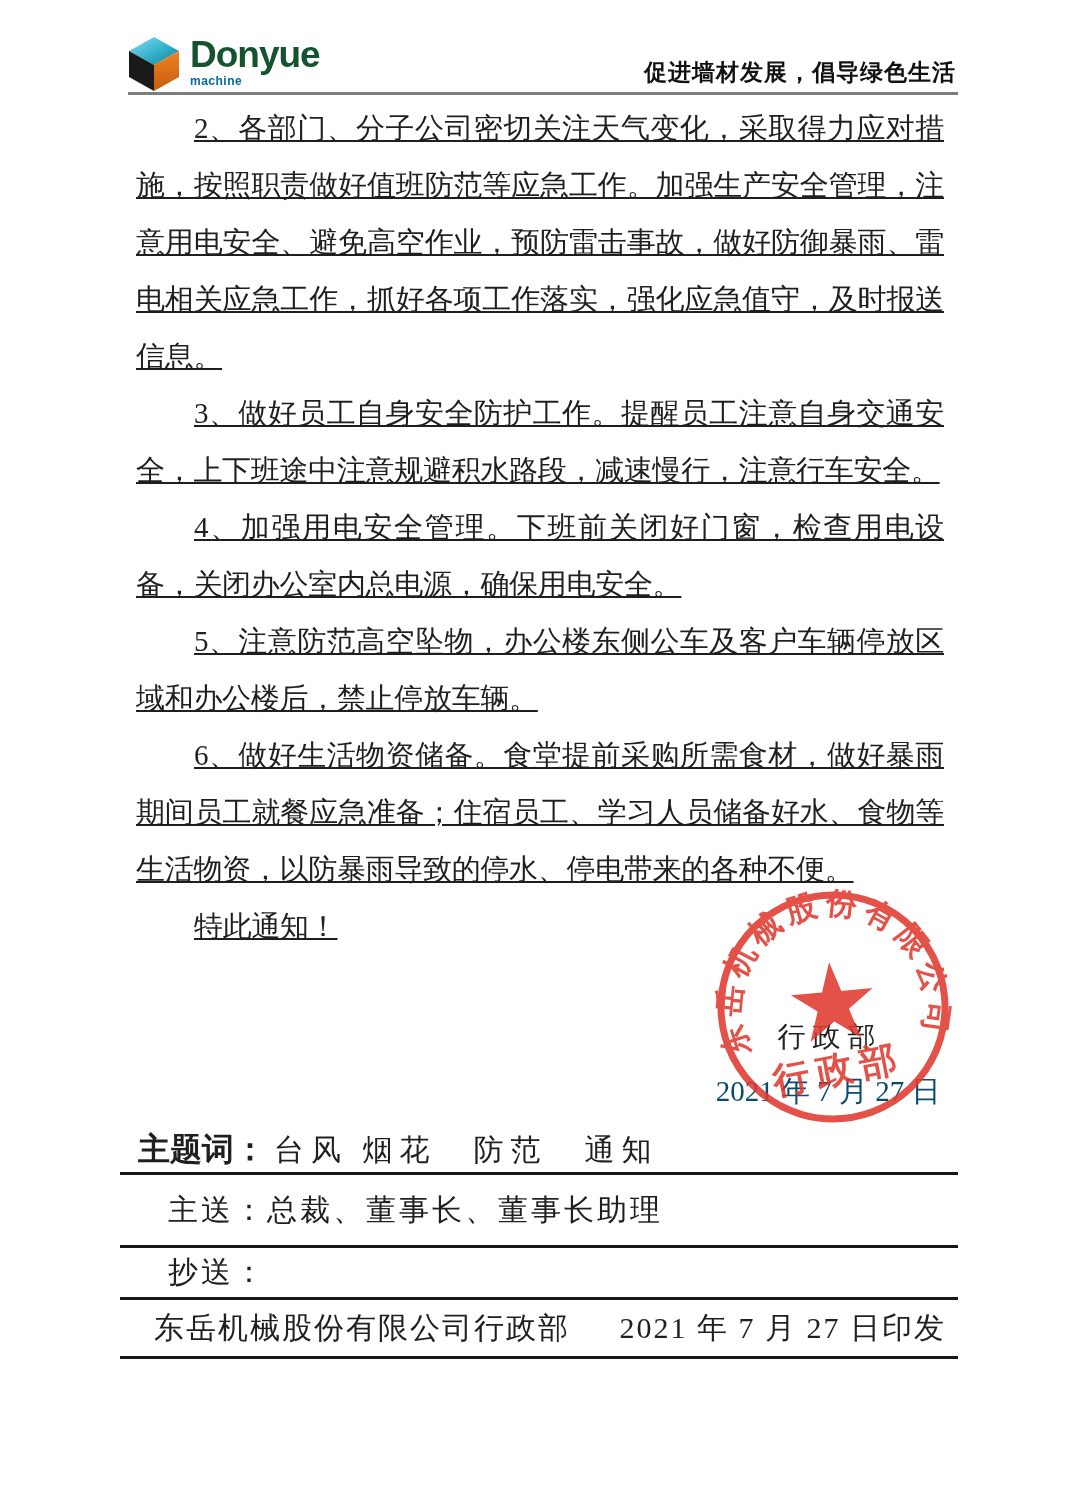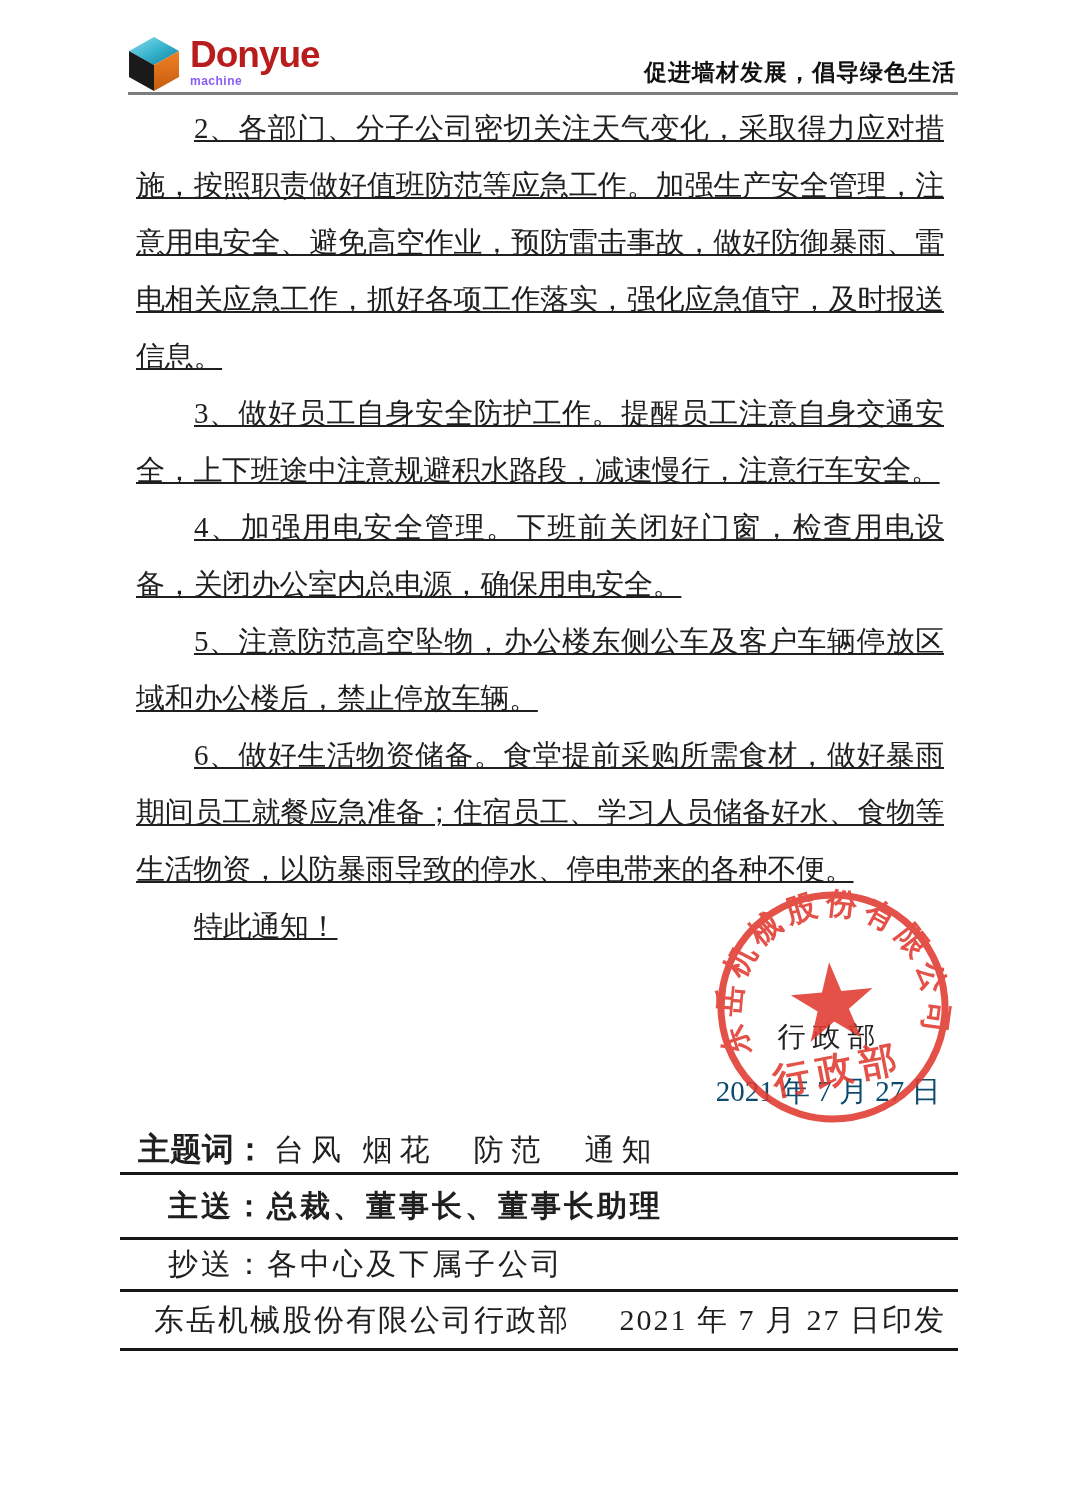--- a/index.html
+++ b/index.html
@@ -24,27 +24,27 @@
     justify-content: space-between;
     align-items: flex-end;
   }
   .brand { display: flex; align-items: flex-start; gap: 10px; }
   .brand-text { display: flex; flex-direction: column; line-height: 1; }
   .brand-name {
     font-family: "Liberation Sans", sans-serif;
     font-weight: 800;
     font-size: 37px;
     letter-spacing: -1px;
-    color: #b91c1c;
+    color: #14532d;
   }
   .brand-sub {
     font-family: "Liberation Sans", sans-serif;
     font-weight: 700;
     font-size: 12px;
-    color: #8b5cf6;
+    color: #0369a1;
     margin-top: 2px;
     letter-spacing: 0.5px;
   }
   .slogan {
     font-family: "Liberation Sans", sans-serif;
     font-weight: 700;
     font-size: 23px;
     color: #111;
     padding-bottom: 4px;
     letter-spacing: 1px;
@@ -104,21 +104,21 @@
   }
   .f-rule { height: 0; border-top: 3px solid #161616; }
   .f-row { display: flex; align-items: center; }
   .row-keywords { height: 44px; padding-left: 18px; }
   .kw-label {
     font-family: "Liberation Sans", sans-serif;
     font-weight: 700;
     font-size: 32px;
   }
   .kw-value { letter-spacing: 7px; margin-left: 8px; }
-  .row-to { height: 62px; padding-left: 48px; letter-spacing: 3px; font-weight: bold; }
+  .row-to { height: 70px; padding-left: 48px; letter-spacing: 3px; }
   .row-cc { height: 49px; padding-left: 48px; letter-spacing: 3px; }
   .row-issue {
     height: 56px;
     padding-left: 34px; padding-right: 12px;
     justify-content: space-between;
     letter-spacing: 2px;
   }
 </style>
 </head>
 <body>
@@ -180,21 +180,20 @@
       <span class="kw-value">台风 烟花　防范　通知</span>
     </div>
     <div class="f-rule"></div>
     <div class="f-row row-to">
       <span>主送：</span>
       <span>总裁、董事长、董事长助理</span>
     </div>
     <div class="f-rule"></div>
     <div class="f-row row-cc">
       <span>抄送：</span>
-      <span>各中心及下属子公司</span>
     </div>
     <div class="f-rule"></div>
     <div class="f-row row-issue">
       <span>东岳机械股份有限公司行政部</span>
       <span>2021 年 7 月 27 日印发</span>
     </div>
     <div class="f-rule"></div>
   </div>
 
 </div>

